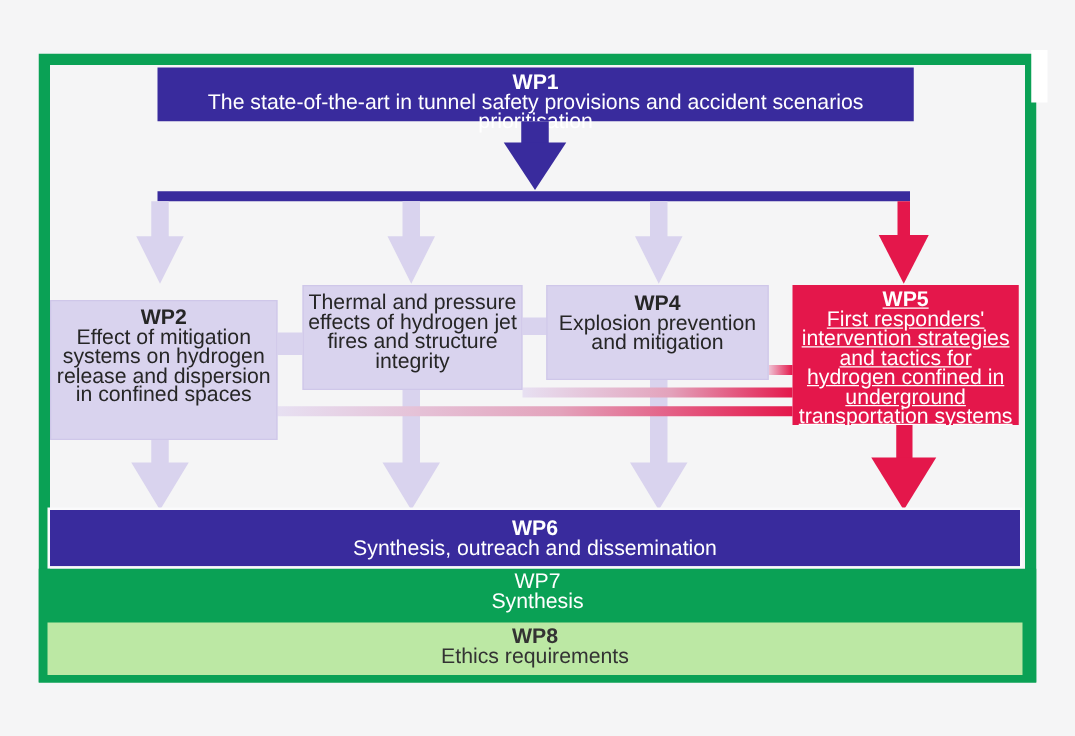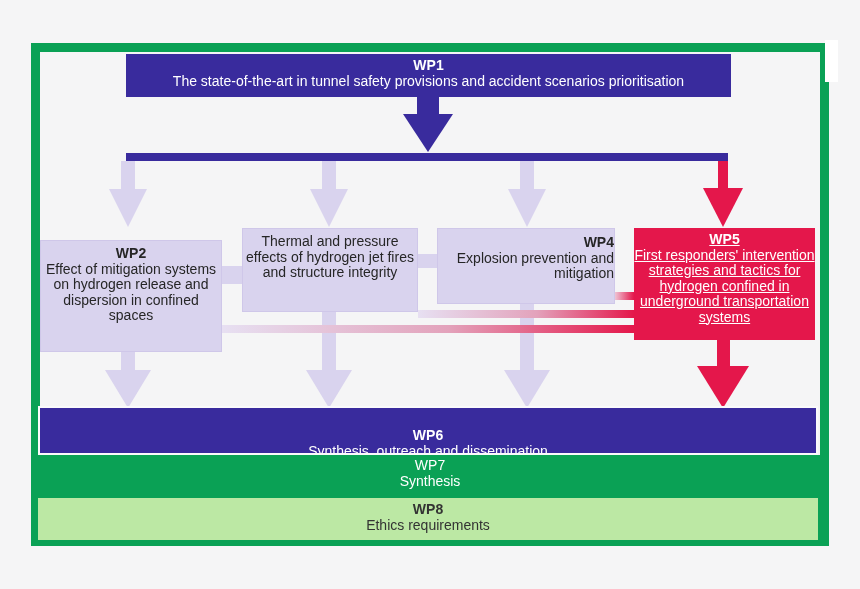--- a/index.html
+++ b/index.html
@@ -2,21 +2,21 @@
 <html style="--indigo: #392b9d; --lavender: #d9d3ee; --red: #e4174b; --green: #0aa155; --light-green: #bce8a4; --background: #f5f5f6;"><head>
 <meta charset="utf-8">
 <style>
   :root{
     --indigo:#392b9d; --lavender:#d9d3ee; --red:#e4174b;
     --green:#0aa155; --light-green:#bce8a4; --background:#f5f5f6;
   }
   html,body{margin:0;padding:0;}
   body{background:#e9e9ea;font-family:"Liberation Sans",sans-serif;}
   #stage{position:relative;width:860px;height:589px;background:var(--background);
-         overflow:hidden;font-size:14px;color:#2e2e2e;}
+         overflow:hidden;font-size:17px;color:#2e2e2e;}
   .abs{position:absolute;}
   .frame{left:31px;top:43px;width:798px;height:503px;
          border:9px solid var(--green);box-sizing:border-box;}
   .white-patch{left:825px;top:40px;width:13px;height:42px;background:#ffffff;}
   .box{box-sizing:border-box;text-align:center;line-height:15.5px;}
   .box .t{font-weight:bold;}
   .indigo-box{background:var(--indigo);color:#ffffff;}
   .lav-box{background:var(--lavender);border:1px solid #cfc7e9;color:#262626;}
   .red-box{background:var(--red);color:#ffffff;}
   .stem{background:var(--lavender);}
@@ -33,23 +33,23 @@
            border-top:39px solid var(--red);}
   .tri-red-big{border-left:26px solid transparent;border-right:26px solid transparent;
            border-top:42px solid var(--red);}
   .bar{left:126px;top:153px;width:602px;height:8px;background:var(--indigo);}
   .conn{background:var(--lavender);}
   .strip-long{background:linear-gradient(90deg,#e7e0f2 0%,#e3a2bb 55%,var(--red) 100%);}
   .strip-short{background:linear-gradient(90deg,#efc3d4 0%,var(--red) 100%);}
   .wp1{left:126px;top:54px;width:605px;height:43px;padding-top:4px;}
   .wp2{left:40px;top:228px;width:182px;height:112px;padding-top:5px;margin-top:12px;}
   .wp3{left:242px;top:228px;width:176px;height:84px;padding-top:5px;}
-  .wp4{left:437px;top:228px;width:178px;height:76px;padding-top:6px;text-align:right;}
+  .wp4{left:437px;top:228px;width:178px;height:76px;padding-top:6px;}
   .wp5{left:634px;top:228px;width:181px;height:112px;padding-top:4px;text-decoration:underline;}
-  .wp6{left:40px;top:408px;width:776px;height:45px;padding-top:20px;outline:2px solid #fafafb;}
+  .wp6{left:40px;top:408px;width:776px;height:45px;padding-top:7px;outline:2px solid #fafafb;}
   .green-zone{left:31px;top:455px;width:798px;height:91px;background:var(--green);}
   .wp7-text{left:31px;top:457px;width:798px;height:40px;color:#ffffff;
             text-align:center;line-height:16px;}
   .wp8{left:38px;top:498px;width:780px;height:42px;padding-top:3px;
        background:var(--light-green);color:#333333;line-height:16px;}
 </style>
 </head>
 <body>
 
 <div id="stage">

